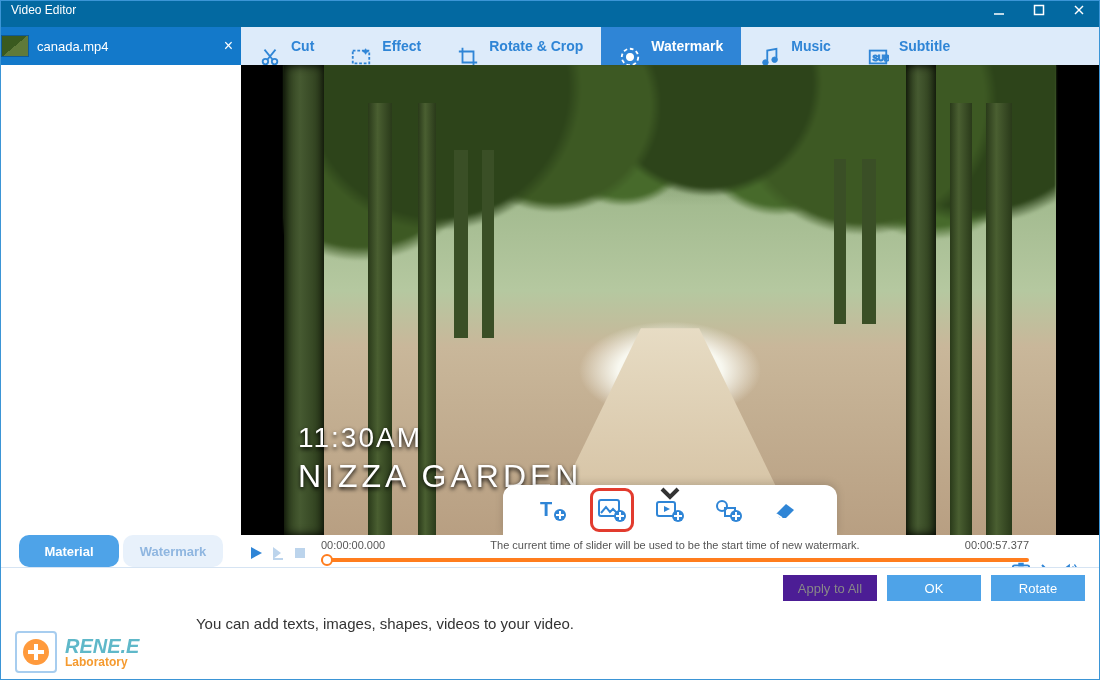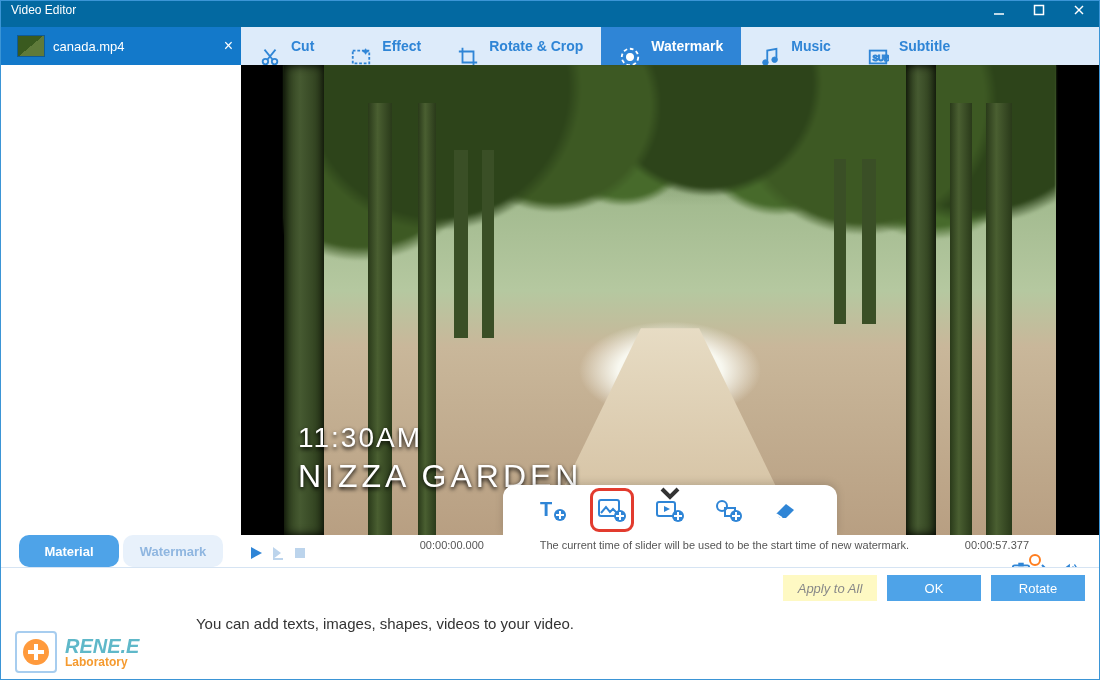--- a/index.html
+++ b/index.html
@@ -7,21 +7,21 @@
   .window { width:1100px; height:680px; border:1px solid #3b95d6; display:flex; flex-direction:column; background:#fff; }
   
   .titlebar { height:26px; background:#0369a1; color:#fff; display:flex; align-items:center; padding:0 0 8px 10px; font-size:12px; }
   .titlebar .title { flex:1; }
   .winbtn { width:40px; height:26px; display:flex; align-items:center; justify-content:center; color:#fff; }
   .winbtn svg { width:12px; height:12px; }
   
   .upper { flex:0 0 540px; display:flex; }
   
   .sidebar { width:240px; background:#fff; display:flex; flex-direction:column; }
-  .filetab { height:38px; background:#1379ca; color:#fff; display:flex; align-items:center; padding:0 8px 0 16px; font-size:13px; gap:8px; }
+  .filetab { height:38px; background:#1379ca; color:#fff; display:flex; align-items:center; padding:0 8px 0 0; font-size:13px; gap:8px; }
   .filetab .thumb { width:28px; height:22px; background:linear-gradient(140deg,#3a5a1f 0 50%,#5f7a3a 50% 100%); border:1px solid #0e5a97; }
   .filetab .name { flex:1; }
   .filetab .close { font-size:16px; }
   .sidebar .blank { flex:1; background:#fff; }
   .sidebar .tabs { display:flex; height:36px; padding:4px 18px 0 18px; gap:4px; background:#fff;}
   .stab { flex:1; display:flex; align-items:center; justify-content:center; font-size:13px; font-weight:600; background:#e8f1fb; color:#8fb6e0; cursor:default;border-radius:10px;}
   .stab.active { background:#4ea3e8; color:#fff; }
   
   .main { flex:1; display:flex; flex-direction:column; background:#fff;}
   .toolbar { height:38px; background:#ddebfa; display:flex;}
@@ -69,42 +69,42 @@
   .ovtext { position:absolute; left:14px; bottom:40px; color:#fff; font-family:Georgia,serif; text-shadow:0 2px 4px #000;}
   .ov1 { font-size:28px; letter-spacing:2px; margin-bottom:4px;}
   .ov2 { font-size:32px; letter-spacing:4px;}
   
   .insertbar { position:absolute; left:50%; bottom:0; transform:translateX(-50%); height:50px; background:#fff; border-radius:12px 12px 0 0; display:flex; align-items:center; gap:28px; padding:0 36px; box-shadow:0 -2px 8px rgba(0,0,0,.15);}
   .ibtn { width:30px; height:30px; display:flex; align-items:center; justify-content:center; position:relative;}
   .ibtn svg { width:28px; height:24px;}
   .ibtn.sel { outline:3px solid #e23b2e; outline-offset:4px; border-radius:2px;}
   .chev { width:12px; height:12px; position:absolute; top:-14px; left:50%; transform:translateX(-50%);}
   
-  .timeline { height:32px; display:flex; flex-direction:column; justify-content:flex-end; padding:0 16px 0 80px; position:relative; background:#fff;align-items:flex-end;}
+  .timeline { height:32px; display:flex; flex-direction:column; justify-content:flex-end; padding:0 16px 0 80px; position:relative; background:#fff;}
   .hintrow { display:flex; font-size:11px; color:#555; height:16px; align-items:center;}
   .hintrow .ts { width:120px; text-align:left;}
   .hintrow .hint { flex:1; text-align:center;}
   .hintrow .tsr { width:120px; text-align:right;}
   .slider { height:14px; position:relative;}
   .track { position:absolute; left:0; right:0; top:5px; height:4px; background:#ff7d1e; border-radius:2px;}
   .thumbk { position:absolute; left:0; top:1px; width:12px; height:12px; background:#fff; border:2px solid #ff7d1e; border-radius:50%;}
   .playrow { position:absolute; left:6px; top:8px; display:flex; gap:4px; align-items:center;}
   .playrow .pb { width:18px; height:20px; display:flex; align-items:center; justify-content:center;}
   .playrow .pb svg { width:16px; height:16px;}
   .camvol { position:absolute; right:-50px; top:8px; display:flex; gap:4px; align-items:center;}
   .camvol svg { width:20px; height:18px;}
   
   .timeline { padding-right:70px; }
 
   
   .bottom { flex:1; border-top:1px solid #d6e4f3; display:flex; flex-direction:row; position:relative; background:#fff;}
   .helptext { flex:1; display:flex; align-items:center; justify-content:center; font-size:15px; color:#333;}
   .btnbar { height:40px; display:flex; align-items:center; justify-content:flex-end; gap:10px; padding:0 14px;}
   .btn { width:94px; height:26px; font-size:13px; border:none; display:flex; align-items:center; justify-content:center; cursor:default;}
-  .btn.apply { background:#fef9c3; color:#888;font-style:italic;}
+  .btn.apply { background:#4c1d95; color:#888;}
   .btn.prim { background:#4ea3e8; color:#fff;}
   .logo { position:absolute; left:14px; bottom:6px; display:flex; align-items:center; gap:8px;}
   .logobox { width:42px; height:42px; border:2px solid #a7cdef; border-radius:4px; display:flex; align-items:center; justify-content:center; background:#fff;}
   .logobox .plus { width:26px; height:26px; background:#ff9a3c; border-radius:50%; position:relative;}
   .logobox .plus::before,.logobox .plus::after { content:""; position:absolute; background:#fff;}
   .logobox .plus::before { left:11px; top:5px; width:4px; height:16px;}
   .logobox .plus::after { top:11px; left:5px; height:4px; width:16px;}
   .logotext .l1 { font-size:20px; font-weight:700; color:#5fb8c9; font-style:italic; line-height:1;}
   .logotext .l2 { font-size:12px; font-weight:600; color:#f59a2f; line-height:1;}
 </style>

